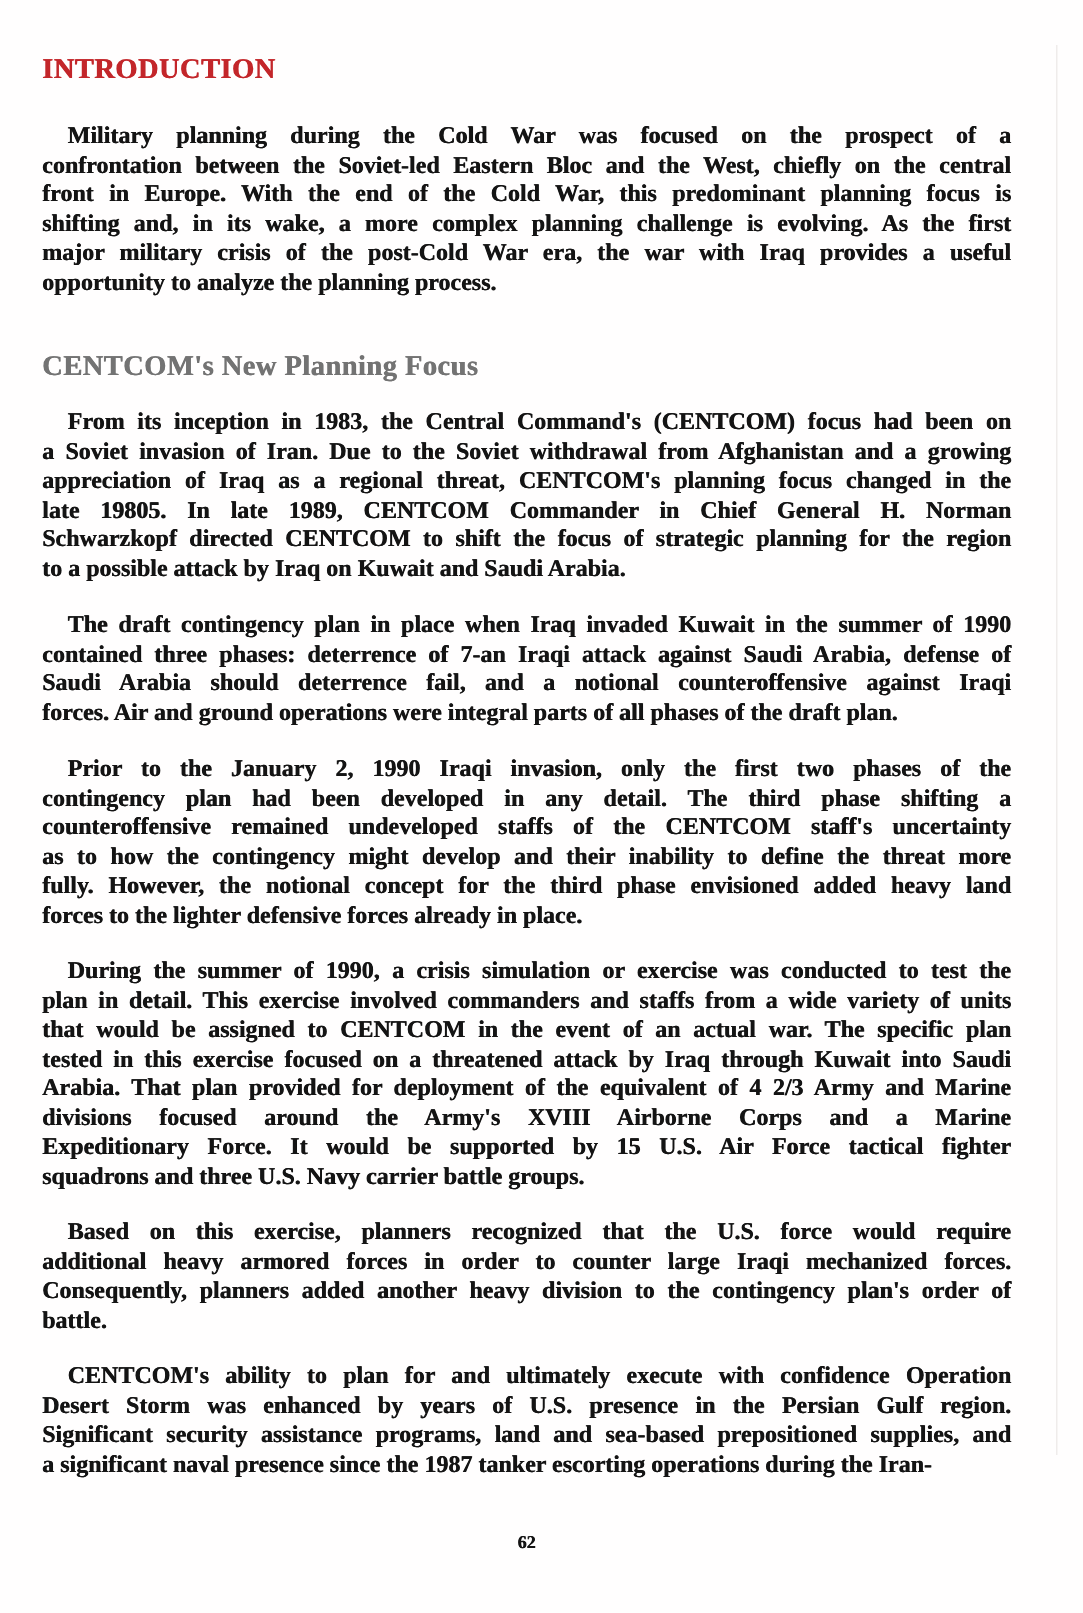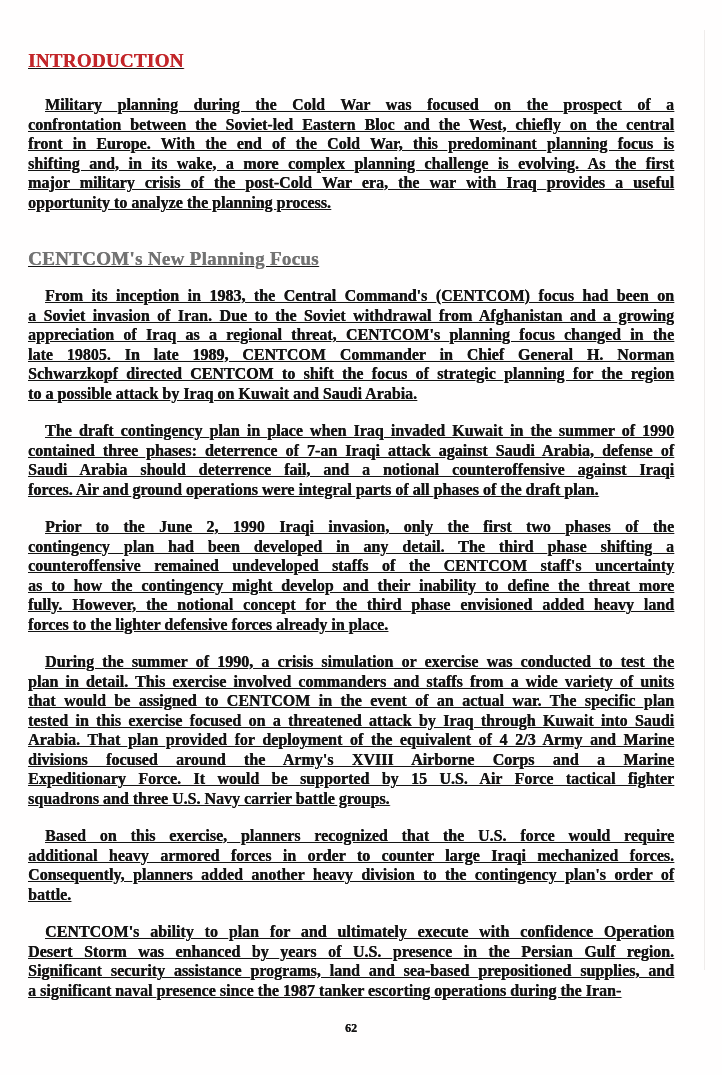--- a/index.html
+++ b/index.html
@@ -13,23 +13,22 @@
     height: 1075px;
     background: #fffefe;
     overflow: hidden;
     font-family: "Liberation Serif", "DejaVu Serif", serif;
     font-weight: 700;
     color: #141414;
   }
   .content {
     position: absolute;
     left: 28px;
-    top: 14px;
+    top: 0;
     width: 646px;
-    text-decoration: underline;
   }
   .heading {
     font-size: 19px;
     line-height: 22px;
     letter-spacing: 0.3px;
     margin: 0;
     text-shadow: 0.4px 0 0 currentColor;
   }
   .heading.h-first {
     margin-top: 36px;
@@ -100,21 +99,21 @@
         <div class="line">Schwarzkopf directed CENTCOM to shift the focus of strategic planning for the region</div>
         <div class="line last">to a possible attack by Iraq on Kuwait and Saudi Arabia.</div>
       </div>
       <div class="para">
         <div class="line first">The draft contingency plan in place when Iraq invaded Kuwait in the summer of 1990</div>
         <div class="line">contained three phases: deterrence of 7-an Iraqi attack against Saudi Arabia, defense of</div>
         <div class="line">Saudi Arabia should deterrence fail, and a notional counteroffensive against Iraqi</div>
         <div class="line last">forces. Air and ground operations were integral parts of all phases of the draft plan.</div>
       </div>
       <div class="para">
-        <div class="line first">Prior to the June 2, 1990 Iraqi invasion, only the first two phases of the</div>
+        <div class="line first">Prior to the January 2, 1990 Iraqi invasion, only the first two phases of the</div>
         <div class="line">contingency plan had been developed in any detail. The third phase shifting a</div>
         <div class="line">counteroffensive remained undeveloped staffs of the CENTCOM staff's uncertainty</div>
         <div class="line">as to how the contingency might develop and their inability to define the threat more</div>
         <div class="line">fully. However, the notional concept for the third phase envisioned added heavy land</div>
         <div class="line last">forces to the lighter defensive forces already in place.</div>
       </div>
       <div class="para">
         <div class="line first">During the summer of 1990, a crisis simulation or exercise was conducted to test the</div>
         <div class="line">plan in detail. This exercise involved commanders and staffs from a wide variety of units</div>
         <div class="line">that would be assigned to CENTCOM in the event of an actual war. The specific plan</div>

